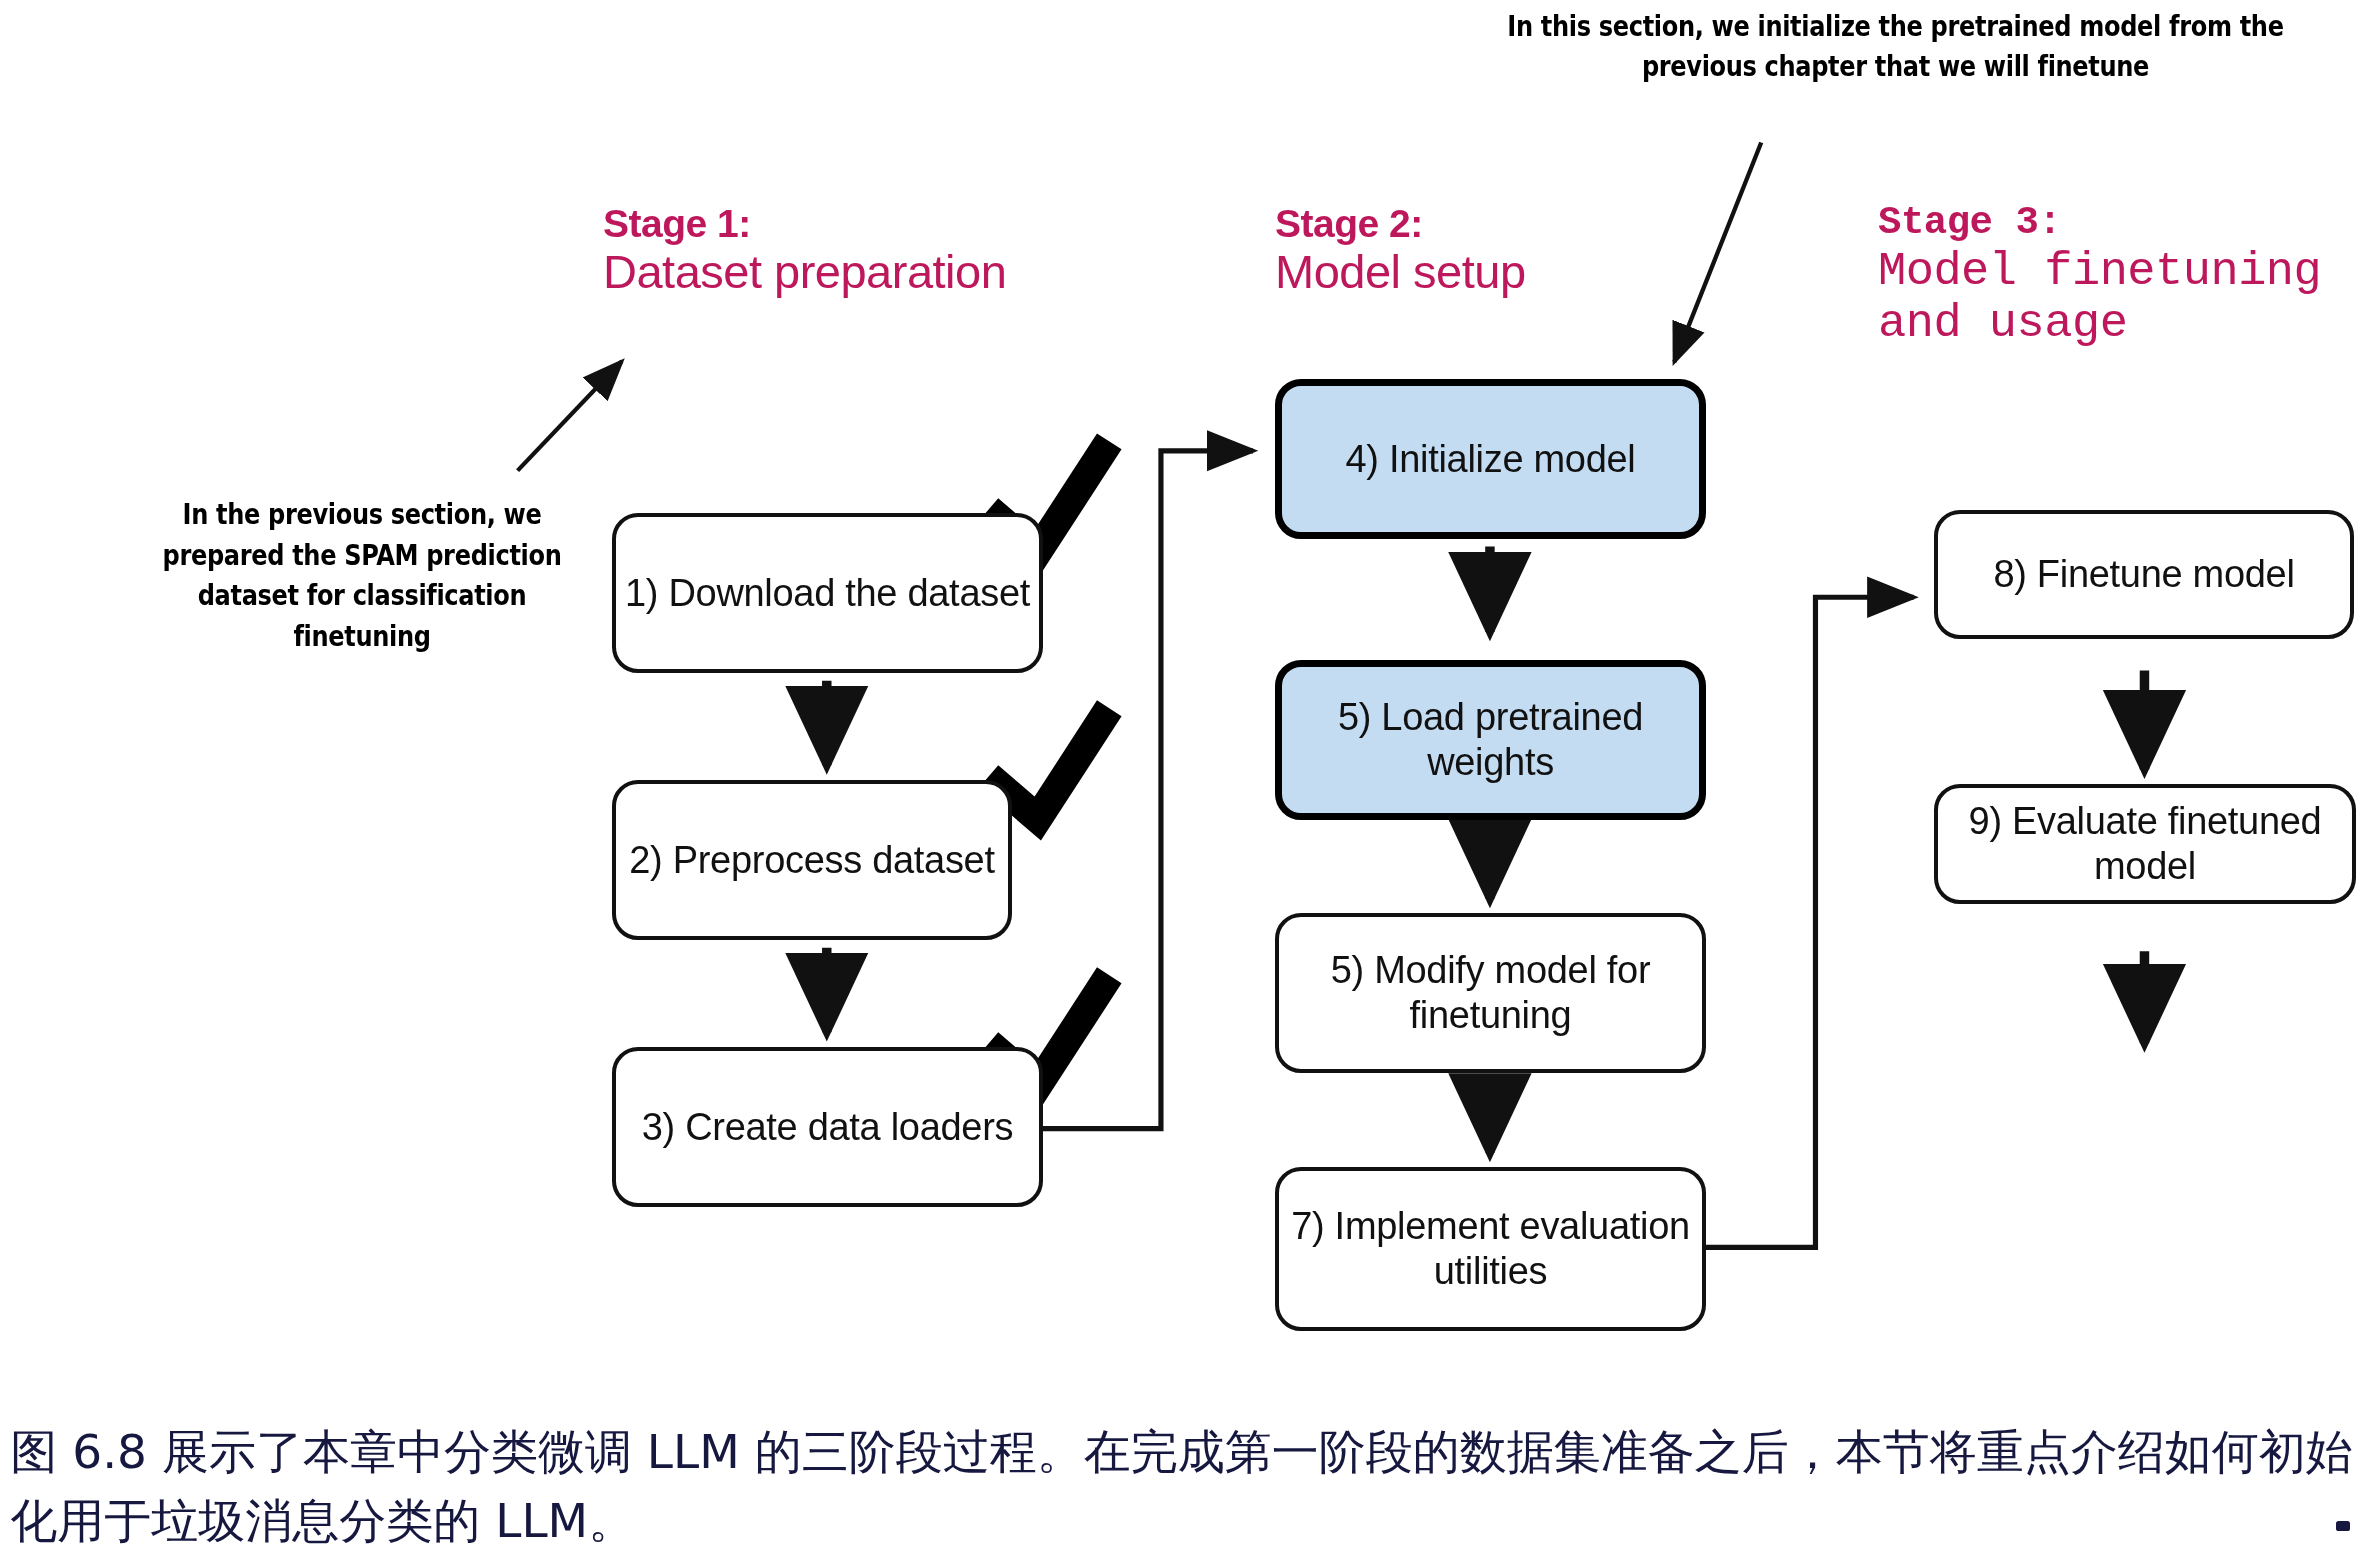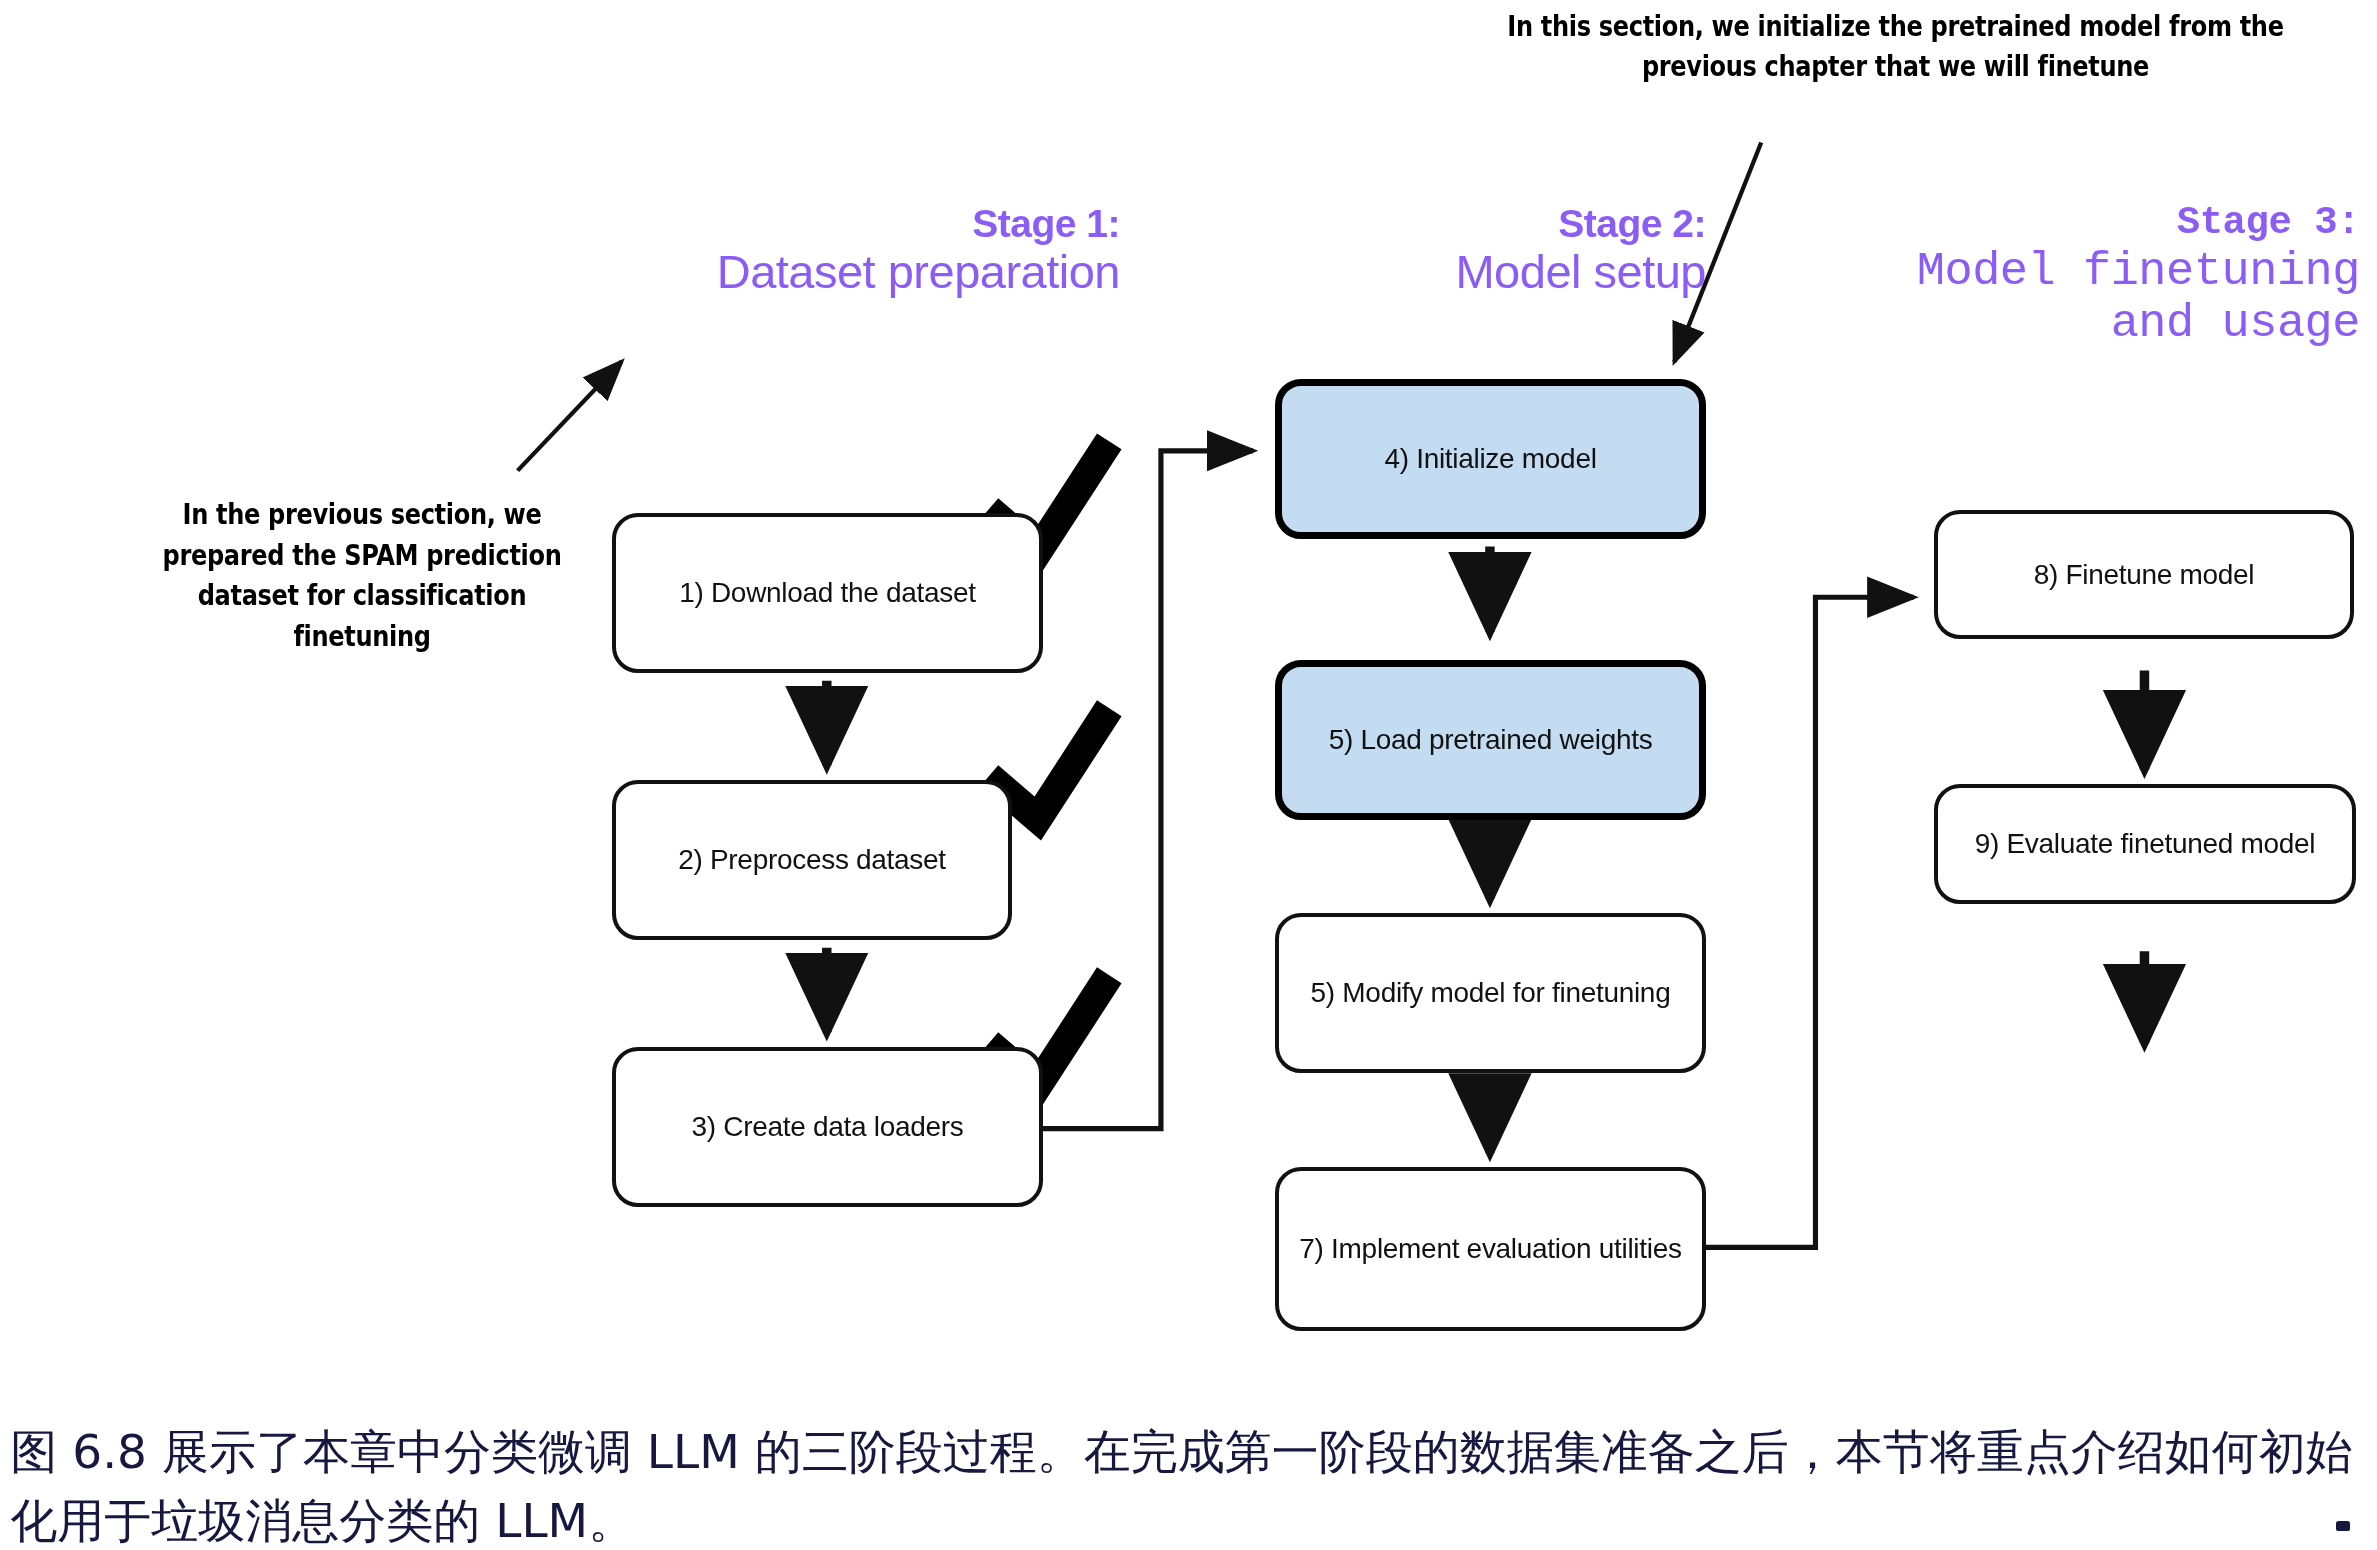--- a/index.html
+++ b/index.html
@@ -44,22 +44,22 @@
   #annot-prev {
     left: 112px; top: 495px; width: 500px;
   }
   #annot-init {
     left: 1413px; top: 6.9px; width: 965px;
   }
 
   
   .stage-head {
     position: absolute;
-    text-align: right;
-    color: #8b5cf6;
+    text-align: left;
+    color: #be185d;
   }
   .stage-head .t1 {
     font-weight: bold;
     font-size: 39px;
     letter-spacing: -0.5px;
     display: block;
     line-height: 1.12;
   }
   .stage-head .t2 {
     font-weight: normal;
@@ -77,21 +77,21 @@
     position: absolute;
     box-sizing: border-box;
     border: 4.3px solid #111111;
     border-radius: 26px;
     background: #ffffff;
     display: flex;
     align-items: center;
     justify-content: center;
     text-align: center;
     color: #111111;
-    font-size: 28px;
+    font-size: 38px;
     line-height: 1.18;
     letter-spacing: -0.3px;
     padding: 3.4px 8.6px;
   }
   .node.highlight {
     background: #c3dcf2;
     border-width: 7.8px;
     border-color: #000000;
   }
 

